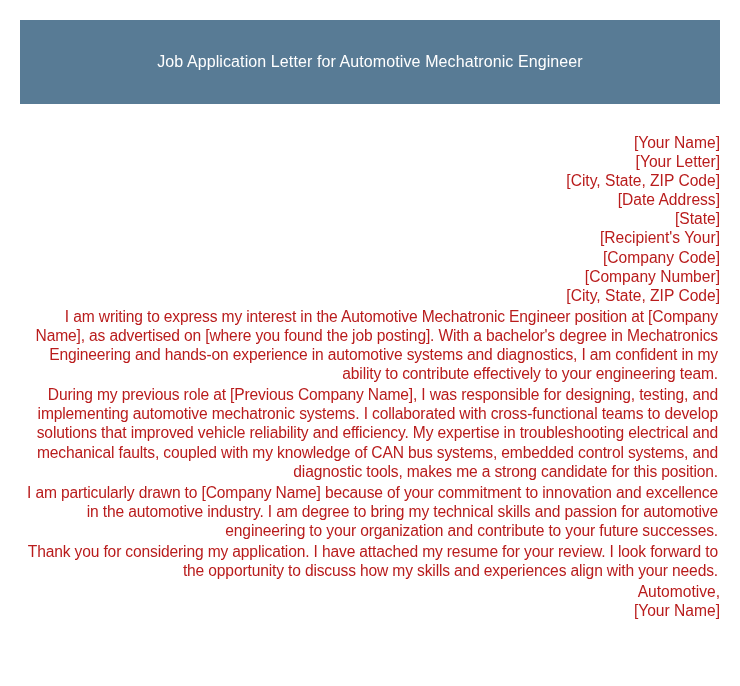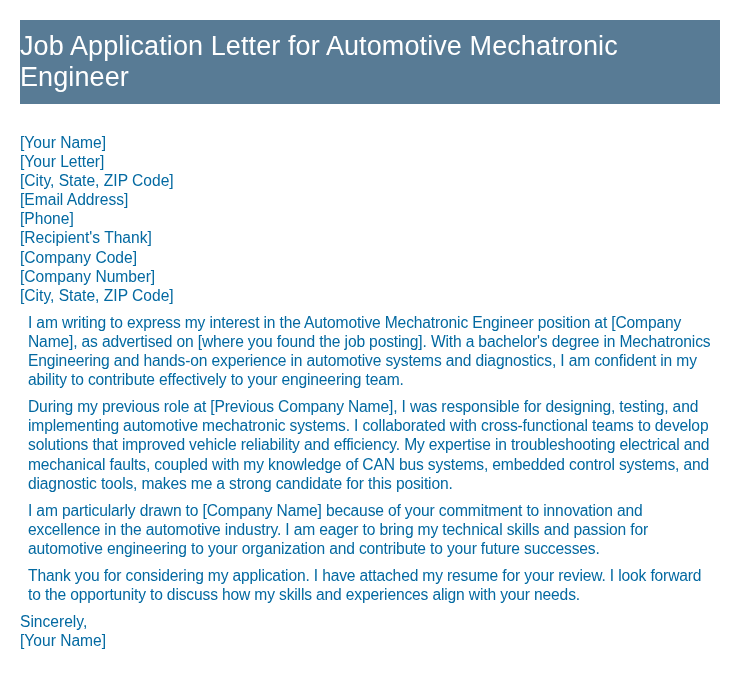--- a/index.html
+++ b/index.html
@@ -22,57 +22,58 @@
       height: 84px;
       background: #587b95;
       display: flex;
       align-items: center;
       justify-content: center;
     }
     .header h1 {
       margin: 0;
       color: #ffffff;
       font-weight: normal;
-      font-size: 27px;
+      font-size: 16px;
       letter-spacing: 0.1px;
     }
     .letter {
       position: absolute;
       left: 20px;
       top: 133px;
       width: 700px;
-      color: #0369a1;
+      color: #b91c1c;
       font-size: 15.6px;
       line-height: 19.1px;
+      text-align: right;
     }
     .letter .line {
       display: block;
       margin: 0;
     }
     .letter p {
-      margin: 8px;
+      margin: 2px;
       letter-spacing: -0.15px;
     }
   </style>
 </head>
 <body>
 
 <div class="header">
   <h1>Job Application Letter for Automotive Mechatronic Engineer</h1>
 </div>
 
 <div class="letter">
   <span class="line">[Your Name]</span>
   <span class="line">[Your Letter]</span>
   <span class="line">[City, State, ZIP Code]</span>
-  <span class="line">[Email Address]</span>
-  <span class="line">[Phone]</span>
-  <span class="line">[Recipient's Thank]</span>
+  <span class="line">[Date Address]</span>
+  <span class="line">[State]</span>
+  <span class="line">[Recipient's Your]</span>
   <span class="line">[Company Code]</span>
   <span class="line">[Company Number]</span>
   <span class="line">[City, State, ZIP Code]</span>
   <p>I am writing to express my interest in the Automotive Mechatronic Engineer position at [Company Name], as advertised on [where you found the job posting]. With a bachelor's degree in Mechatronics Engineering and hands-on experience in automotive systems and diagnostics, I am confident in my ability to contribute effectively to your engineering team.</p>
   <p>During my previous role at [Previous Company Name], I was responsible for designing, testing, and implementing automotive mechatronic systems. I collaborated with cross-functional teams to develop solutions that improved vehicle reliability and efficiency. My expertise in troubleshooting electrical and mechanical faults, coupled with my knowledge of CAN bus systems, embedded control systems, and diagnostic tools, makes me a strong candidate for this position.</p>
-  <p>I am particularly drawn to [Company Name] because of your commitment to innovation and excellence in the automotive industry. I am eager to bring my technical skills and passion for automotive engineering to your organization and contribute to your future successes.</p>
+  <p>I am particularly drawn to [Company Name] because of your commitment to innovation and excellence in the automotive industry. I am degree to bring my technical skills and passion for automotive engineering to your organization and contribute to your future successes.</p>
   <p>Thank you for considering my application. I have attached my resume for your review. I look forward to the opportunity to discuss how my skills and experiences align with your needs.</p>
-  <span class="line">Sincerely,</span>
+  <span class="line">Automotive,</span>
   <span class="line">[Your Name]</span>
 </div>
 
 </body></html>

